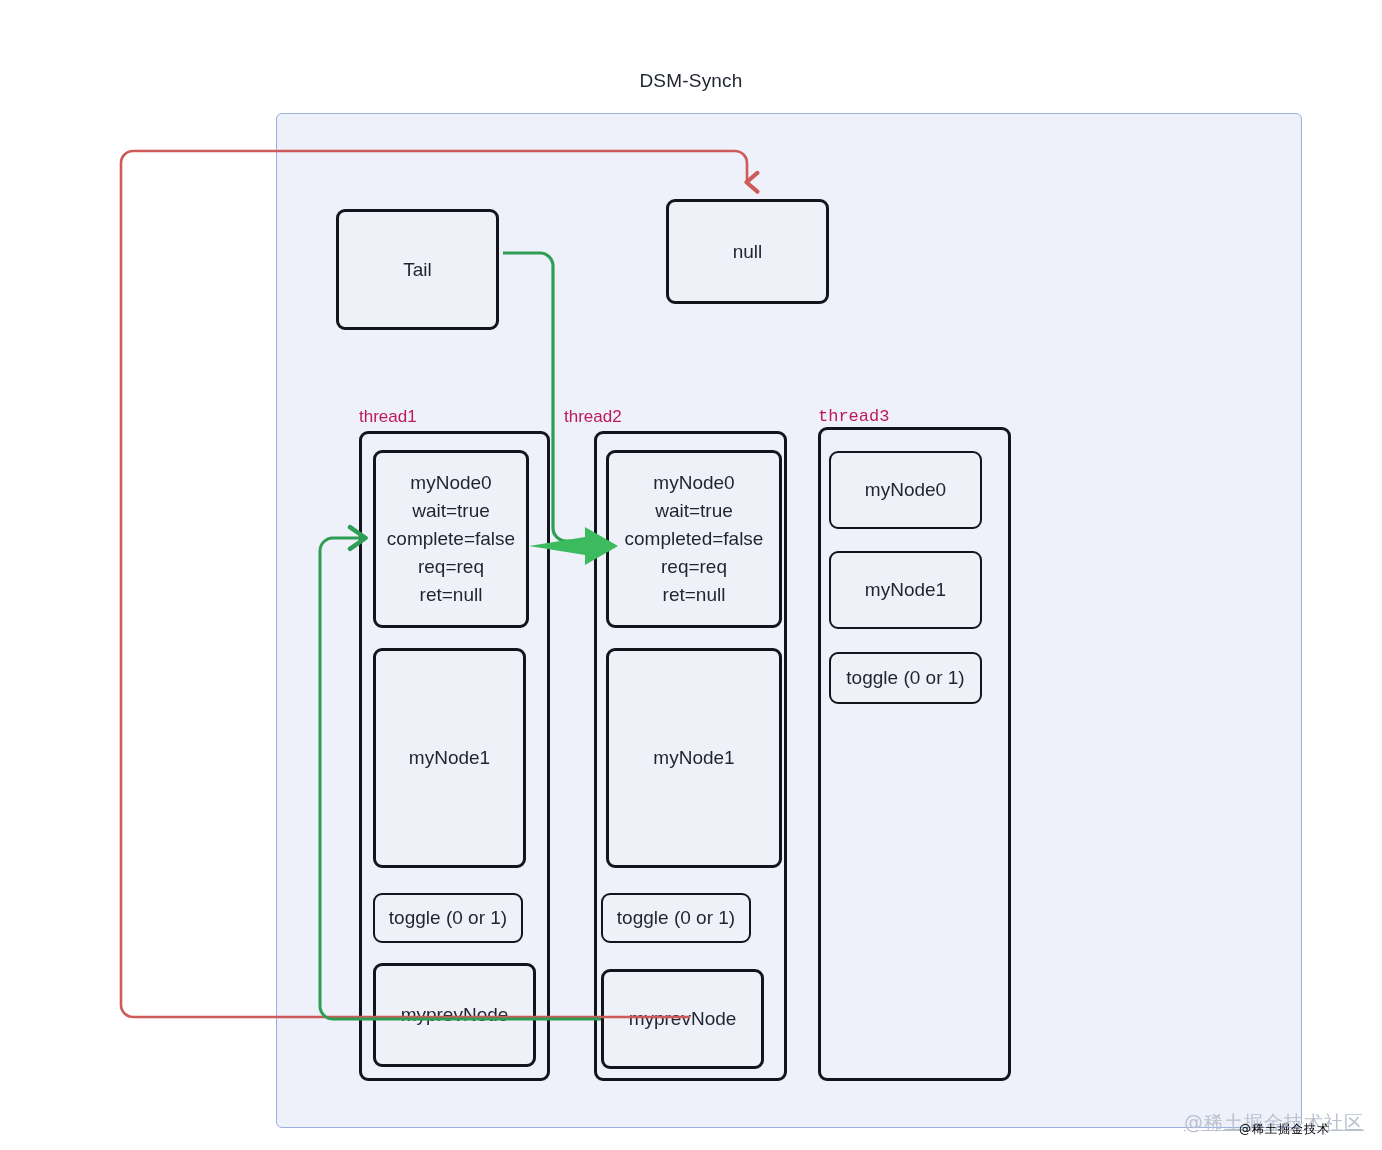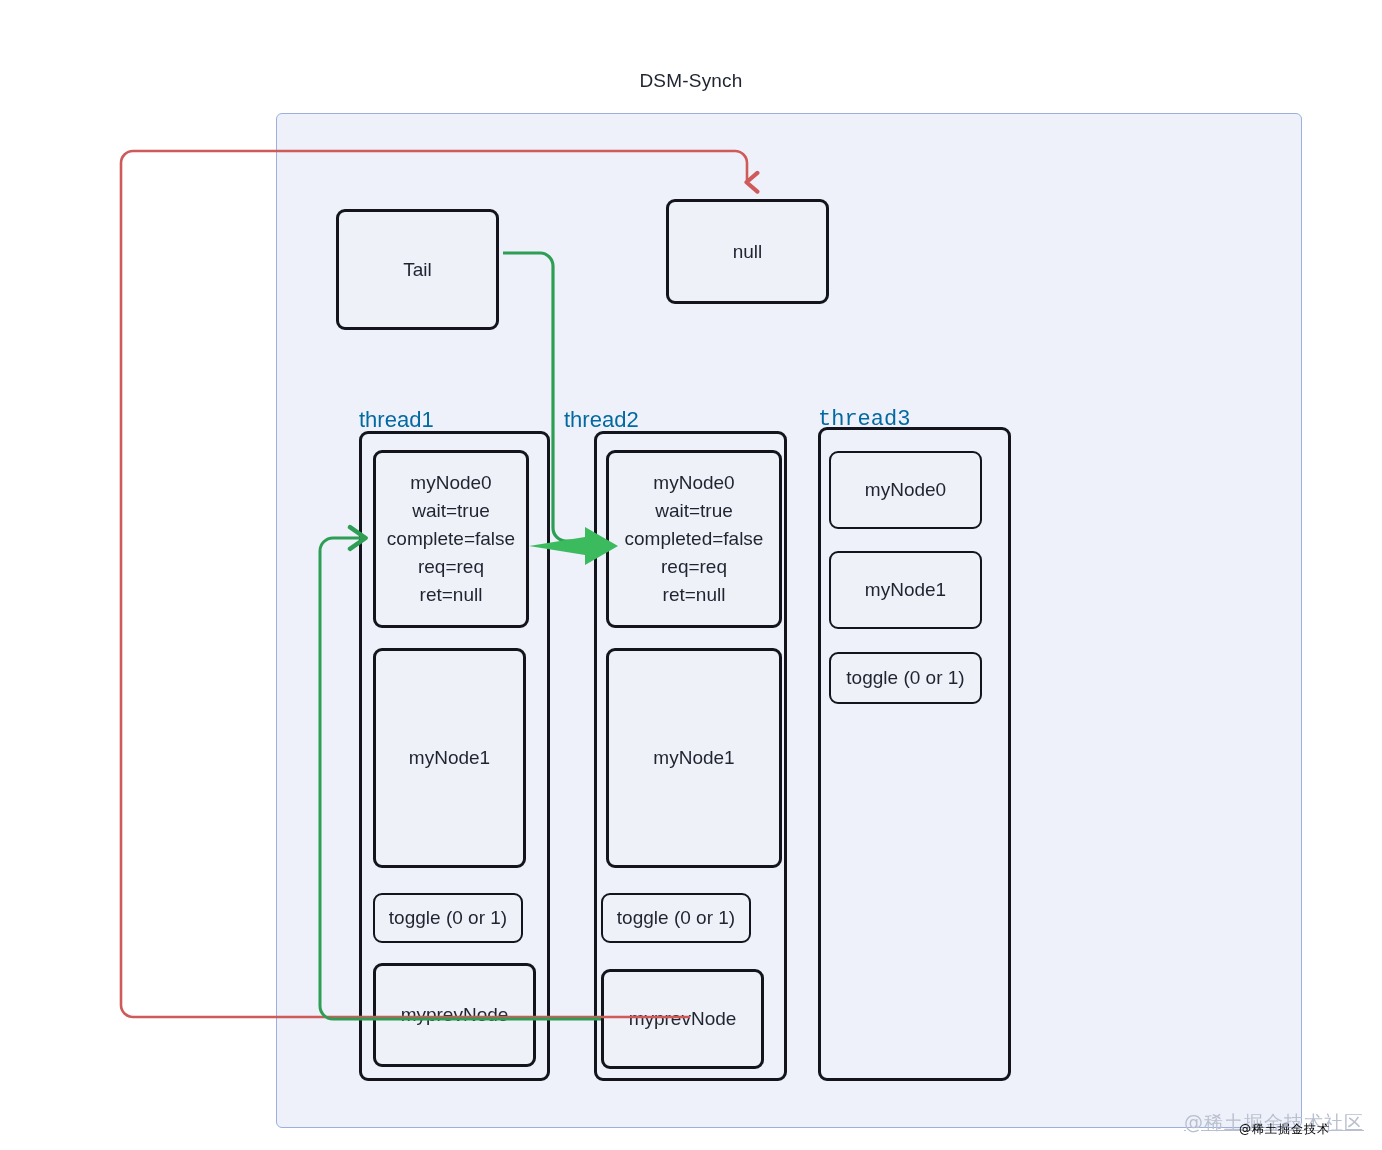--- a/index.html
+++ b/index.html
@@ -65,22 +65,22 @@
   }
   .thread-group {
     position: absolute;
     background: transparent;
     border: 3px solid #14151c;
     border-radius: 9px;
     box-sizing: border-box;
   }
   .thread-label {
     position: absolute;
-    font-size: 22px;
-    color: #0369a1;
+    font-size: 17px;
+    color: #be185d;
   }
   .multiline {
     display: block;
     white-space: pre-line;
   }
   .watermark {
     position: absolute;
     right: 18px;
     bottom: 14px;
     font-size: 19px;

